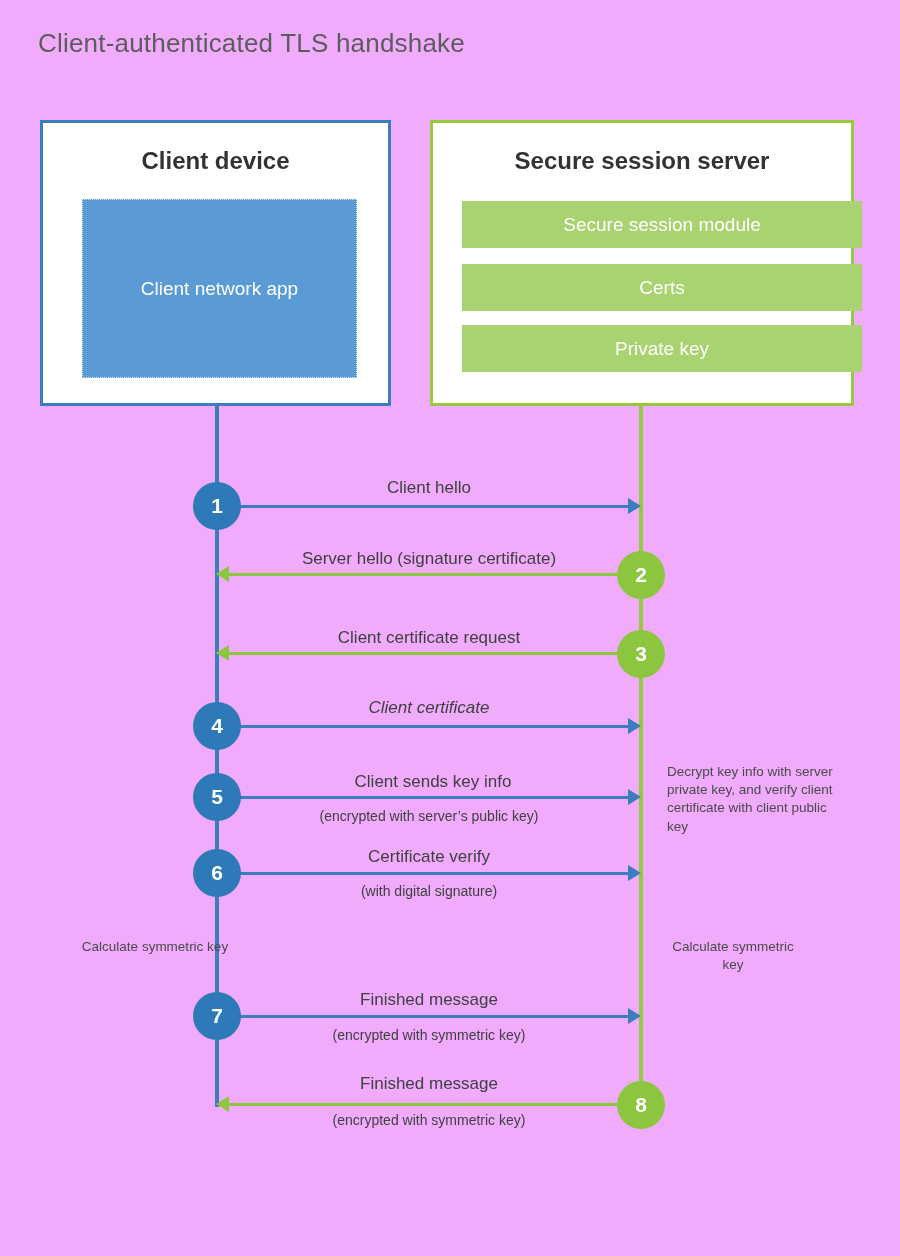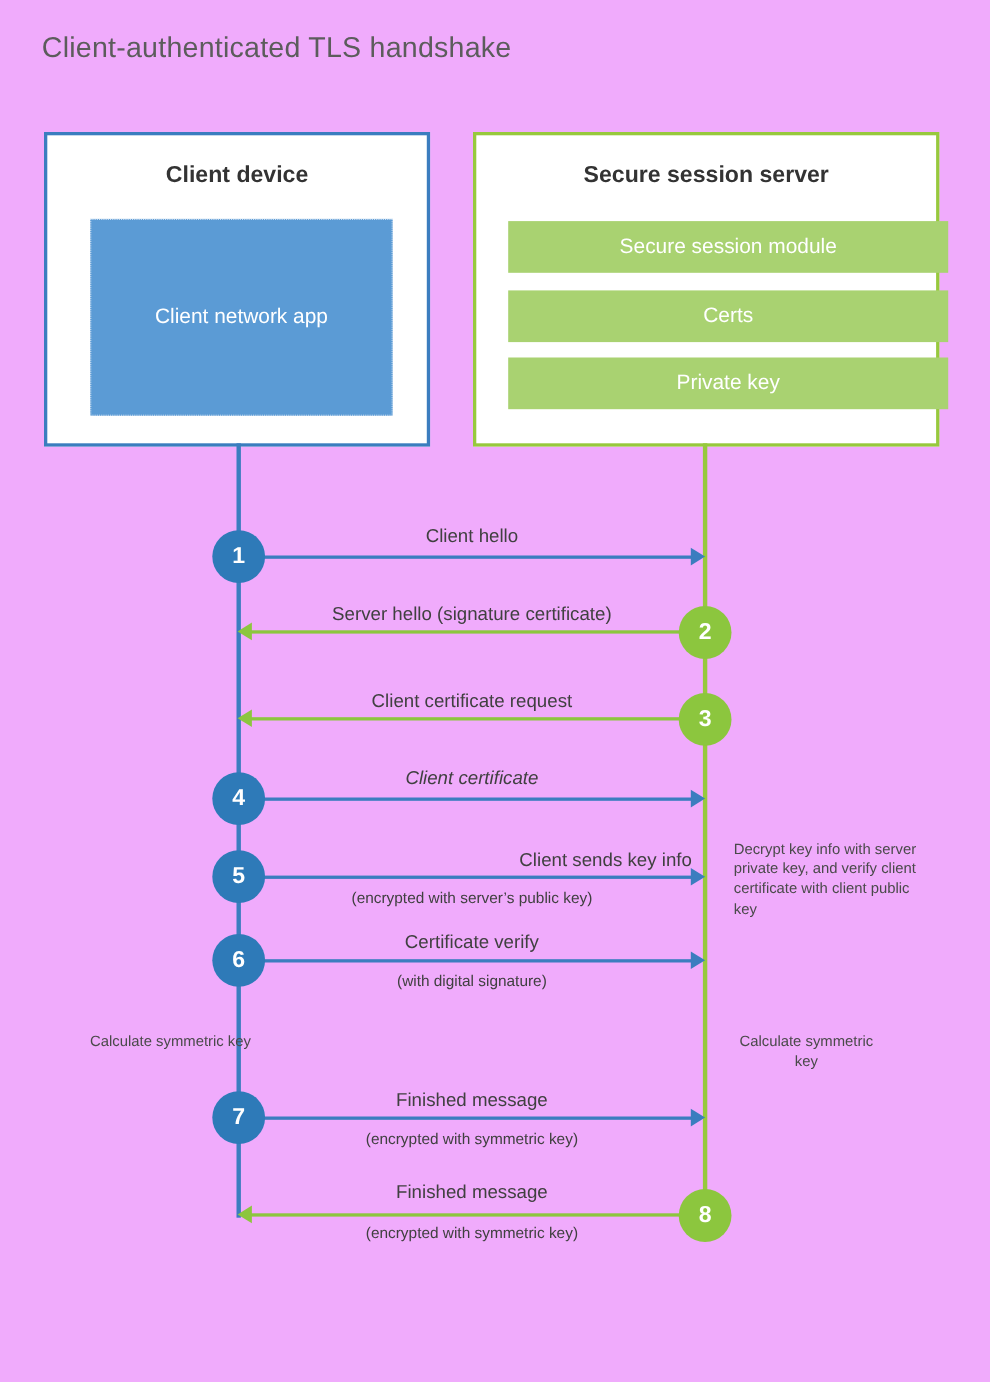--- a/index.html
+++ b/index.html
@@ -51,21 +51,21 @@
     width: 424px;
     height: 286px;
     border: 3px solid #97c93d;
   }
   .actor-title {
     position: absolute;
     left: 0;
     right: 0;
     top: 24px;
     text-align: center;
-    font-size: 21px;
+    font-size: 24px;
     font-weight: bold;
     color: #333333;
     white-space: nowrap;
   }
 
   
   .inner-block {
     position: absolute;
     box-sizing: border-box;
     display: flex;
@@ -207,21 +207,21 @@
   <div class="msg-label" style="left:217px; top:628px; width:424px;">Client certificate request</div>
   <div class="msg-line green" style="left:228px; top:652px; width:413px;"></div>
   <div class="arrow-head left green" style="left:216px; top:645px;"></div>
   <div class="step-circle green" style="left:617px; top:630px;">3</div>
 
   <div class="msg-label" style="left:217px; top:698px; width:424px;font-style:italic;">Client certificate</div>
   <div class="msg-line blue" style="left:217px; top:725px; width:413px;"></div>
   <div class="arrow-head right blue" style="left:628px; top:718px;"></div>
   <div class="step-circle blue" style="left:193px; top:702px;">4</div>
 
-  <div class="msg-label" style="left:205px; top:772px; width:424px;text-align:right;">Client sends key info</div>
+  <div class="msg-label" style="left:221px; top:772px; width:424px;">Client sends key info</div>
   <div class="msg-line blue" style="left:217px; top:796px; width:413px;"></div>
   <div class="arrow-head right blue" style="left:628px; top:789px;"></div>
   <div class="step-circle blue" style="left:193px; top:773px;">5</div>
   <div class="msg-sublabel" style="left:217px; top:808px; width:424px;">(encrypted with server’s public key)</div>
 
   <div class="msg-label" style="left:217px; top:847px; width:424px;">Certificate verify</div>
   <div class="msg-line blue" style="left:217px; top:872px; width:413px;"></div>
   <div class="arrow-head right blue" style="left:628px; top:865px;"></div>
   <div class="step-circle blue" style="left:193px; top:849px;">6</div>
   <div class="msg-sublabel" style="left:217px; top:883px; width:424px;">(with digital signature)</div>

